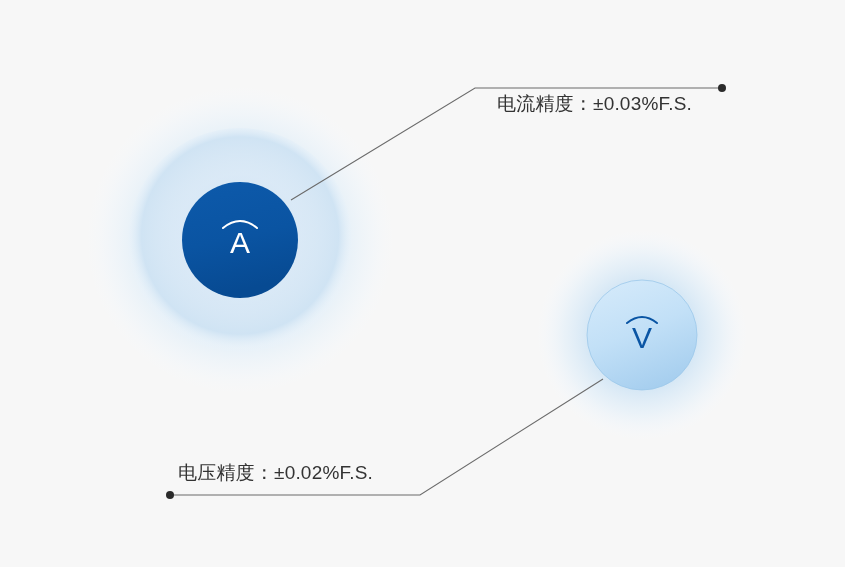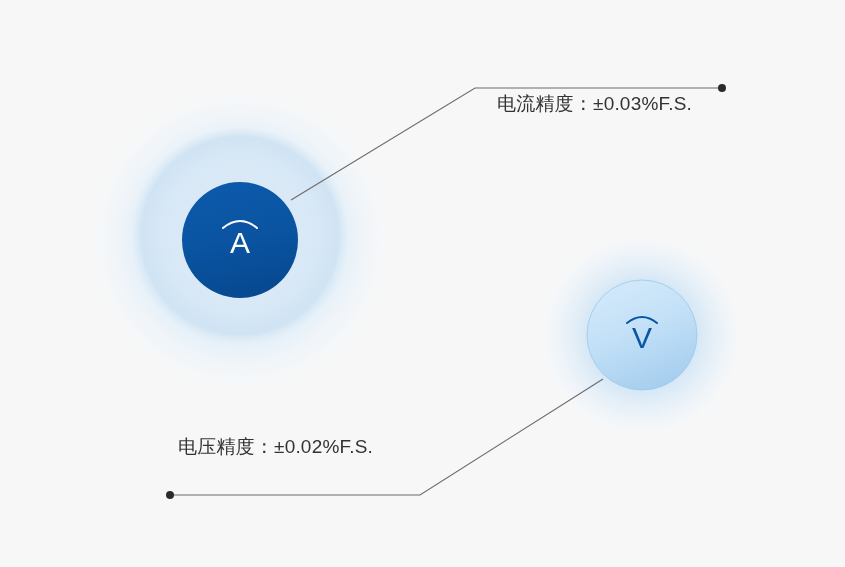--- a/index.html
+++ b/index.html
@@ -42,21 +42,21 @@
     white-space: nowrap;
     letter-spacing: 0.2px;
   }
   #label-current {
     left: 497px;
     top: 56px;
     margin-top: 37px;
   }
   #label-voltage {
     left: 178px;
-    top: 436px;
+    top: 462px;
     text-align: right;
   }
 </style>
 </head>
 <body>
 
 <div id="stage">
 
   <svg id="diagram-svg" viewBox="0 0 845 567">
     <defs>

